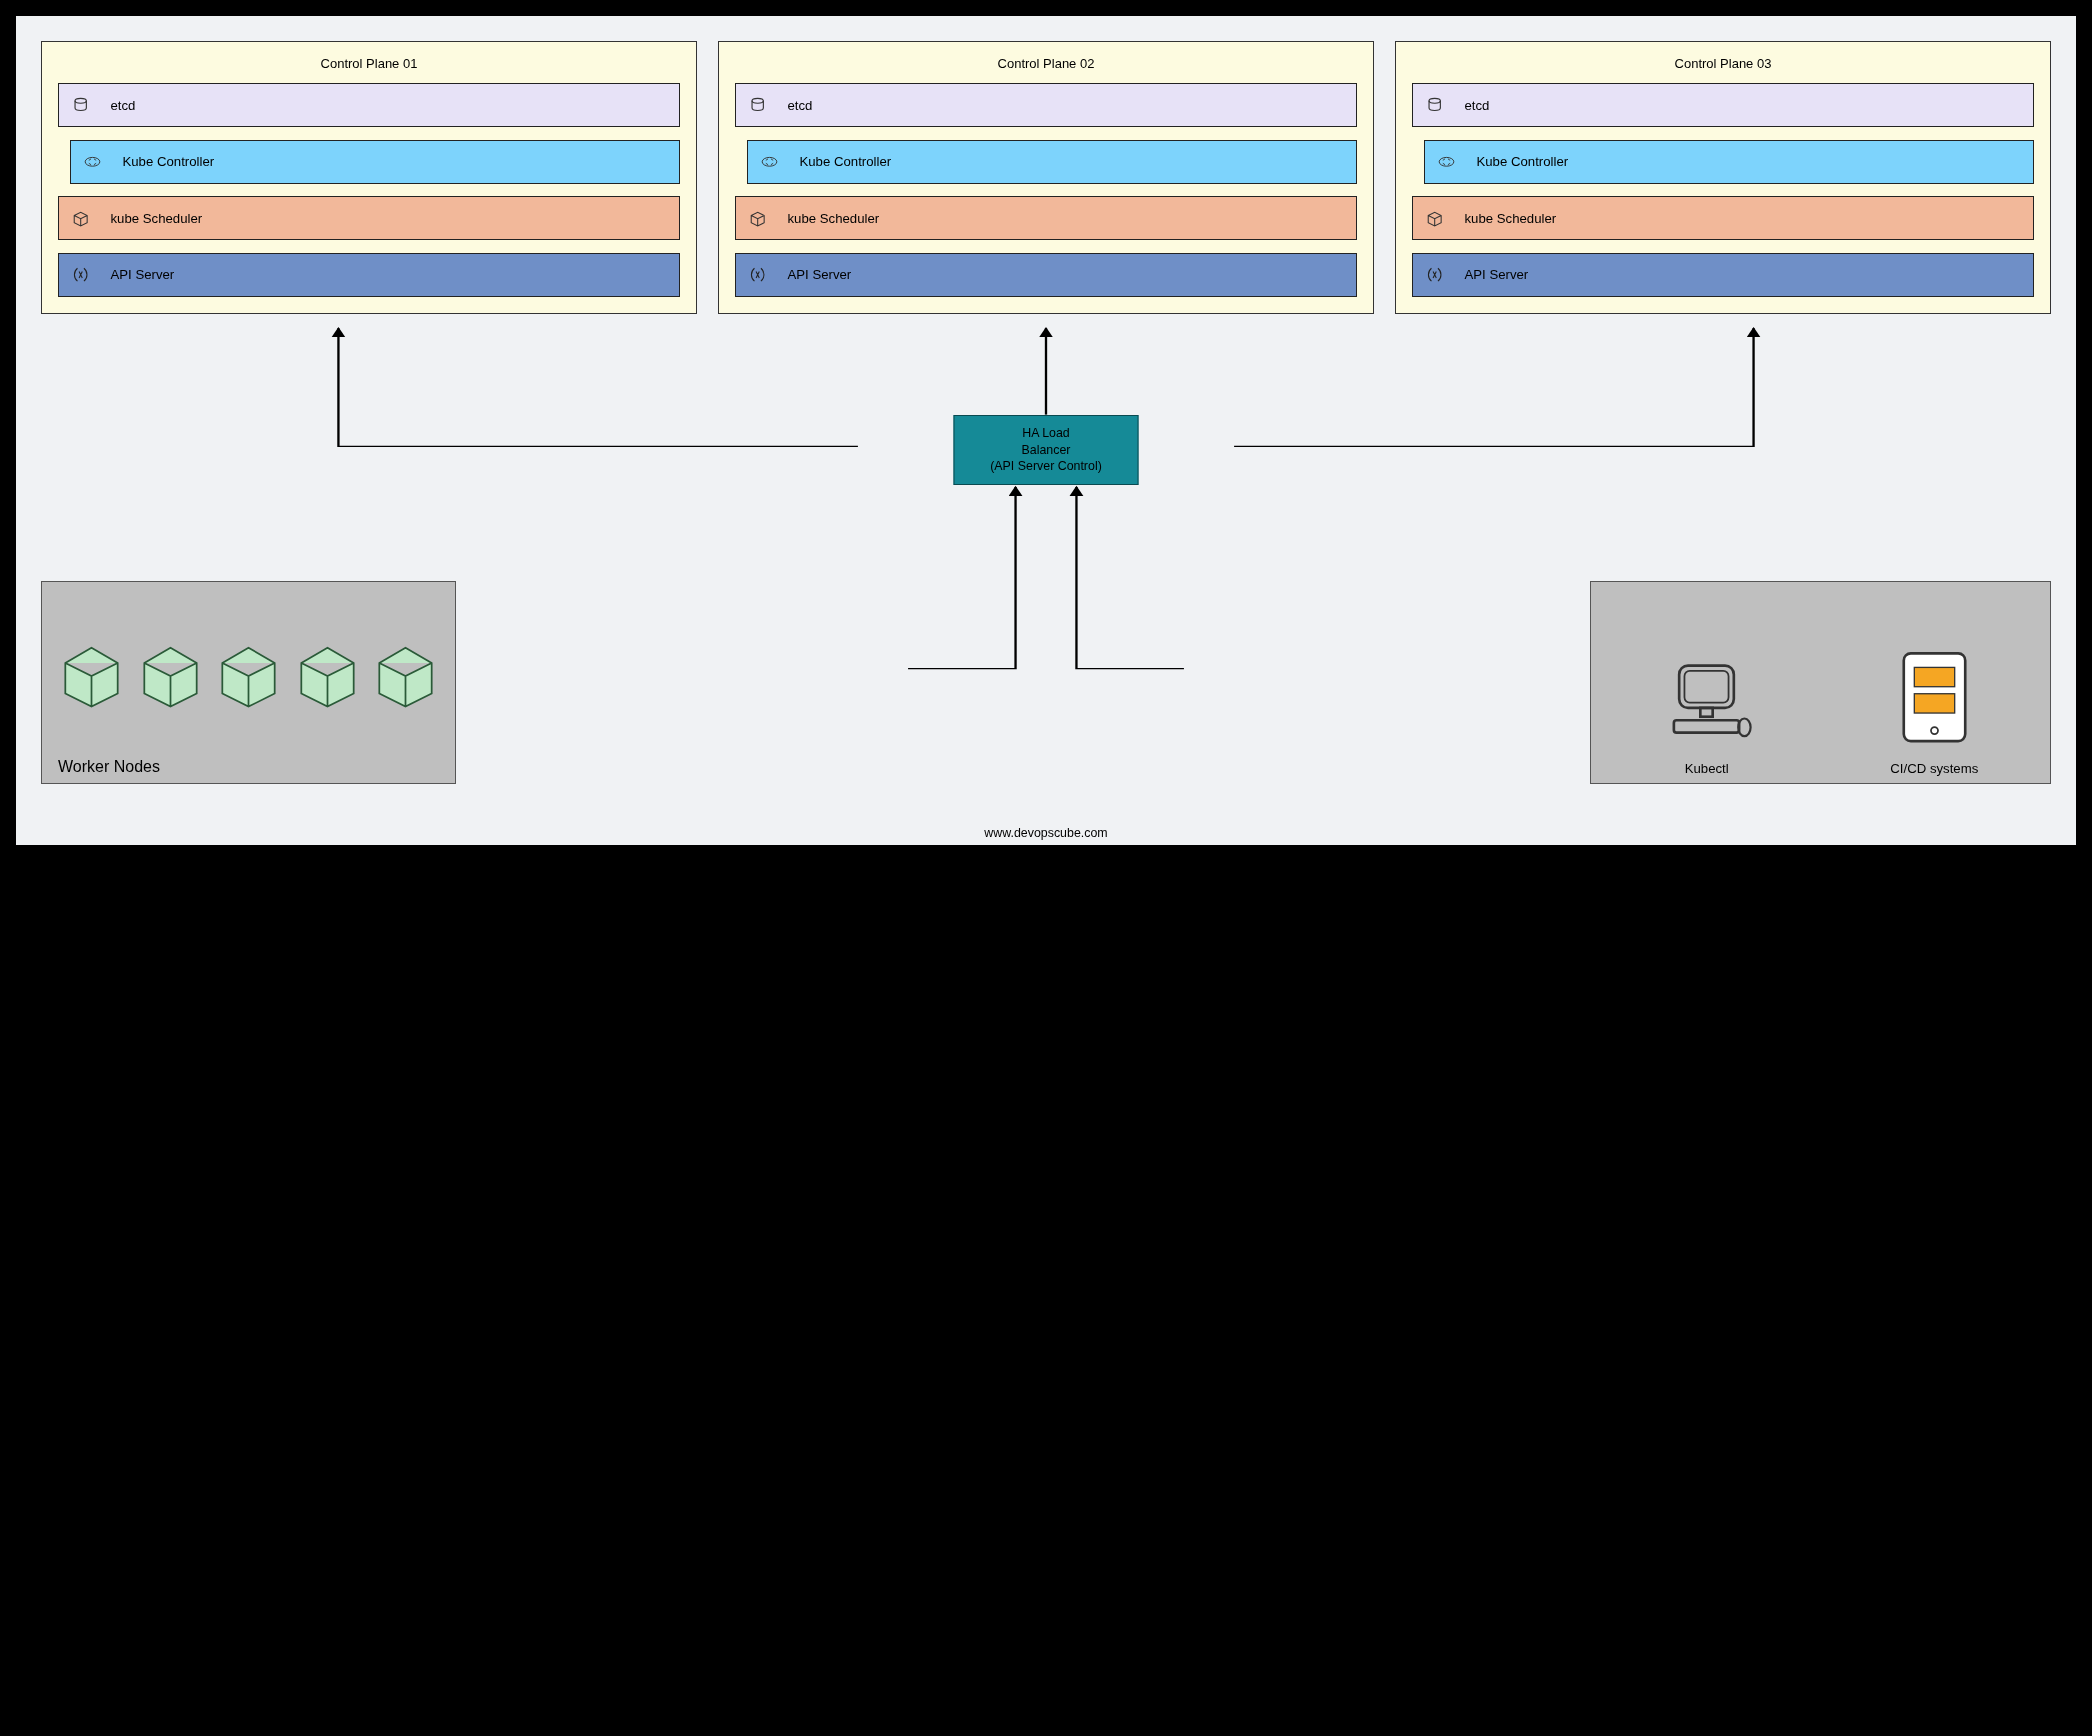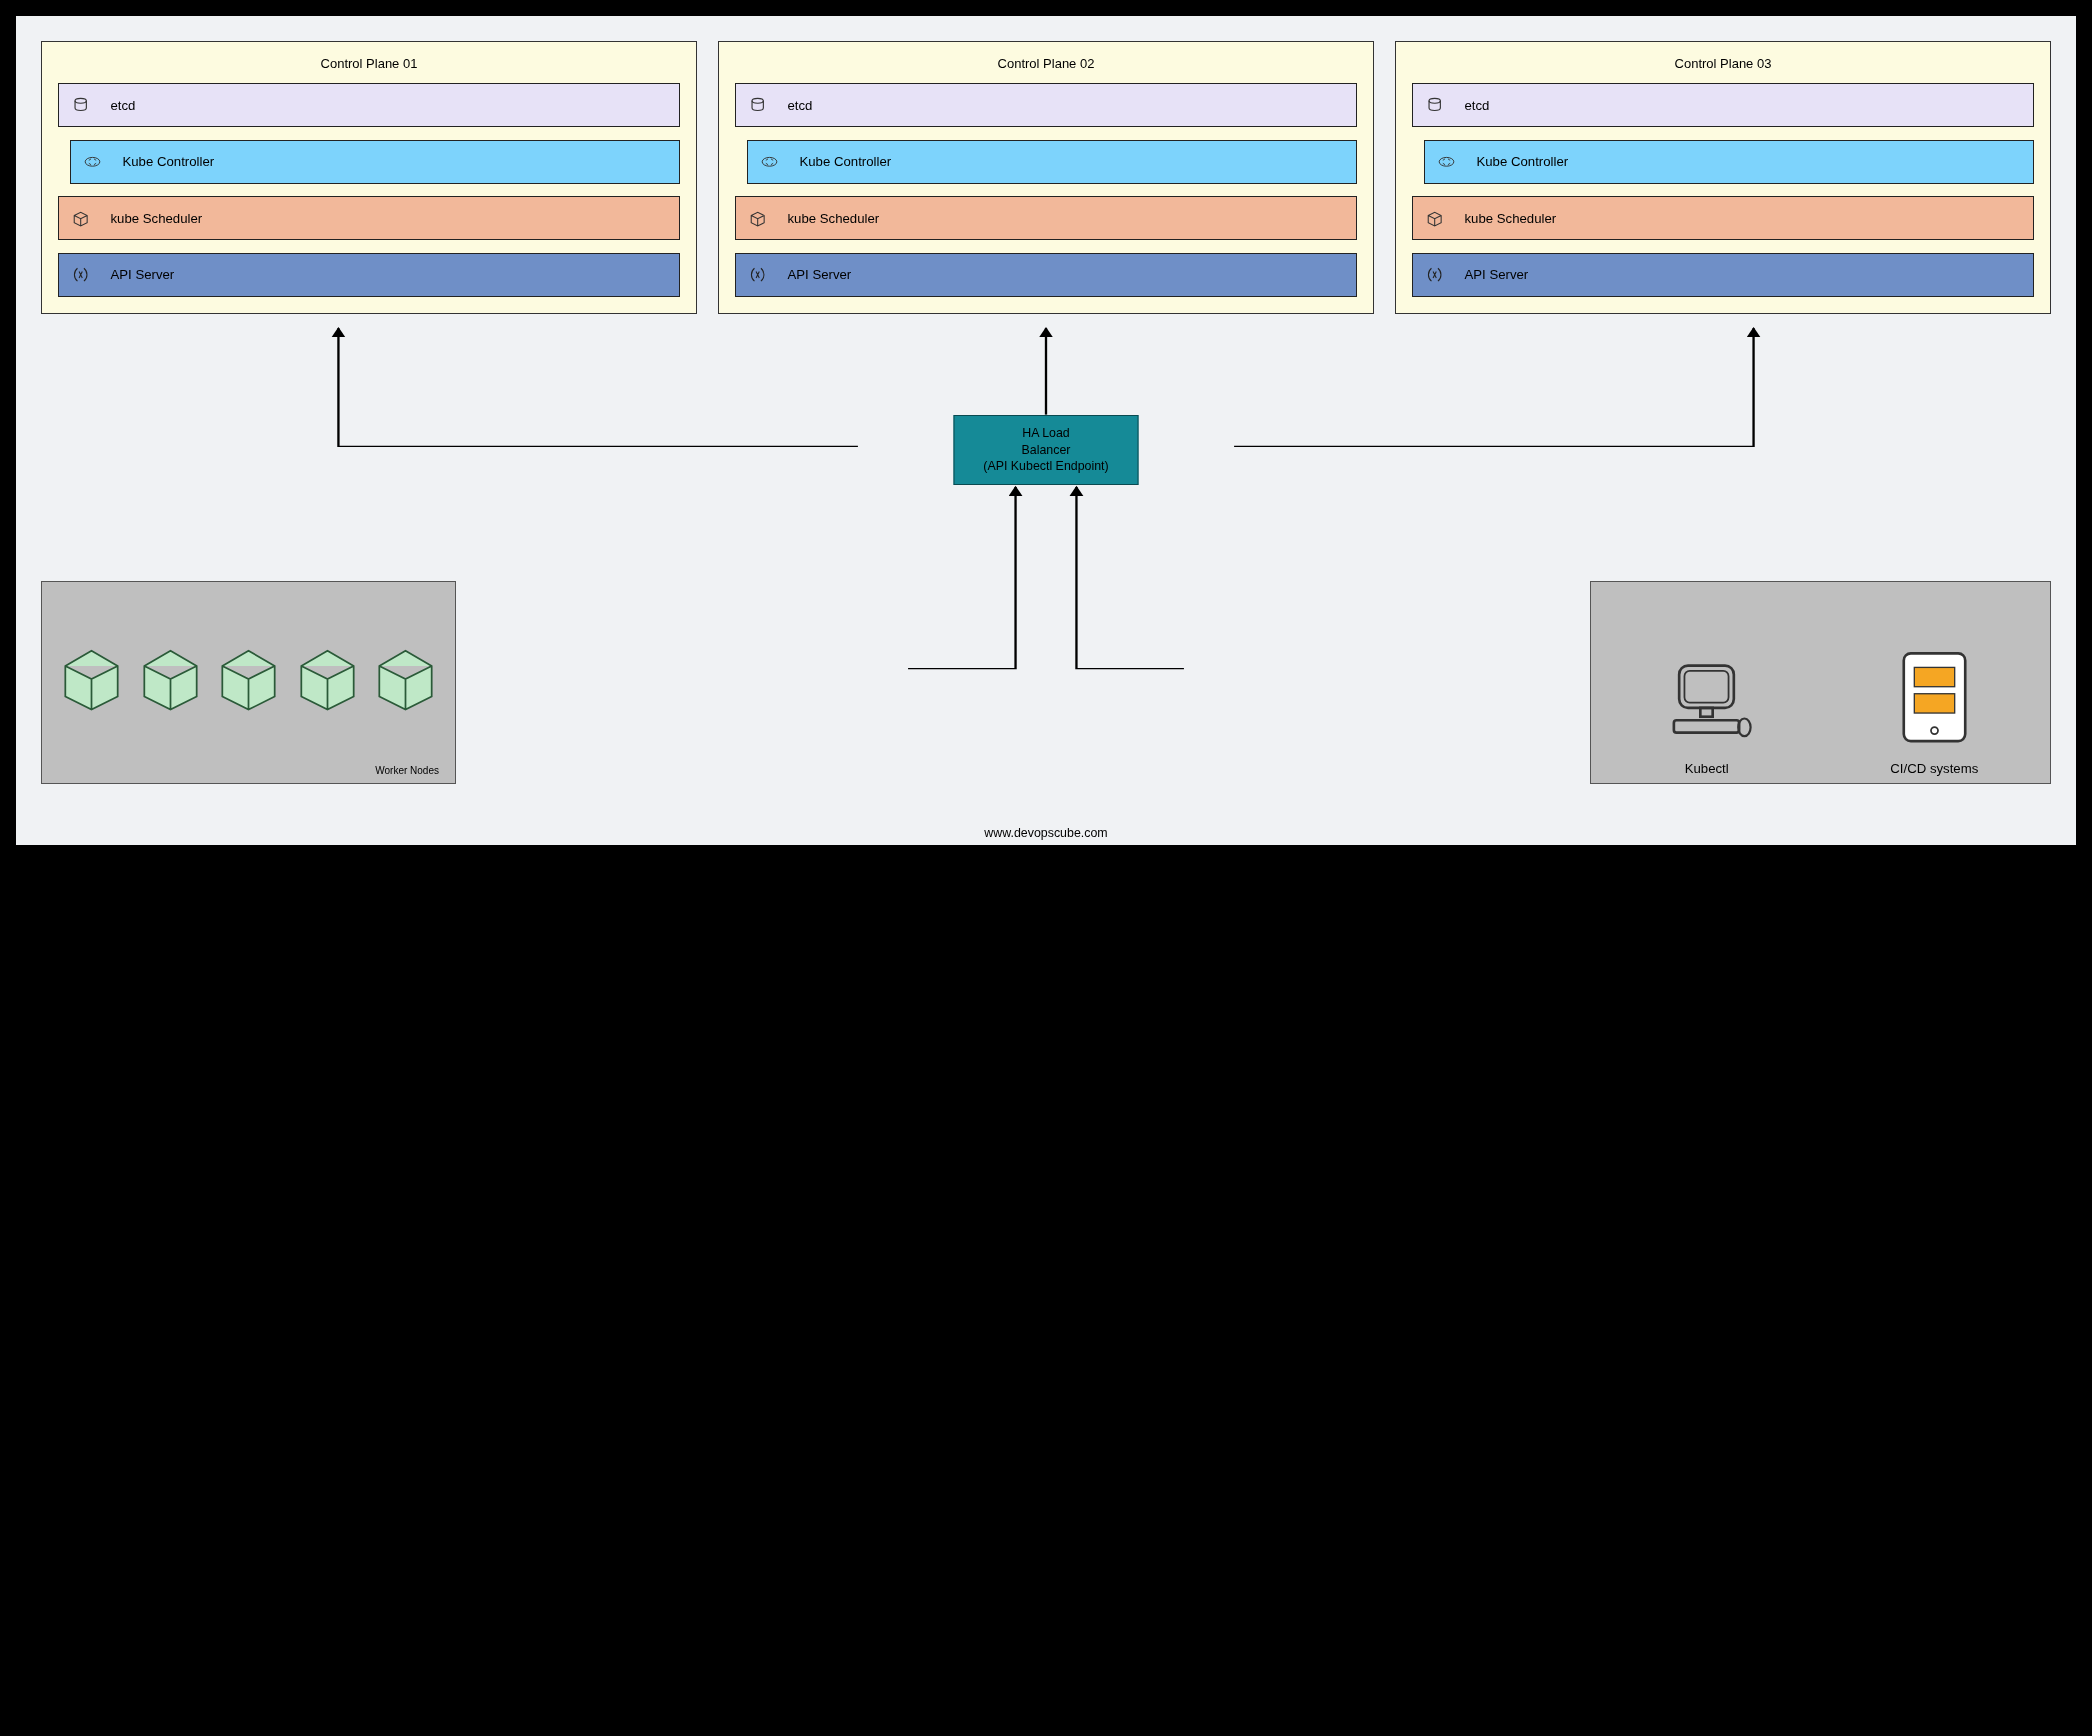--- a/index.html
+++ b/index.html
@@ -81,23 +81,23 @@
     display:flex;
     gap: 8.8px;
     justify-content: space-between;
     flex:1;
     align-items:center;
   }
   .cube {
     width: 67px; height: 72px;
   }
   .bottom-left-label {
-    text-align:right;
+    text-align:left;
     padding-top:7px;
-    font-size:10px;
+    font-size:16px;
   }
 
   .bottom-right {
     position: absolute;
     right: 25px;
     top: 565px;
     width: 461px;
     height: 203px;
     background: #bfbfbf;
     border: 0.9px solid #555;
@@ -268,21 +268,21 @@
         </span>
         <span class="comp-label">API Server</span>
       </div>
     </div>
 
   </div>
 
   <div class="lb-box">
     <div>HA Load</div>
     <div>Balancer</div>
-    <div>(API Kubectl Endpoint)</div>
+    <div>(API Server Control)</div>
   </div>
 
   <div class="bottom-left">
     <div class="cubes-row">
       <svg class="cube" viewBox="0 0 60 66">
           <path d="M6 22 L30 8 L54 22 L54 50 L30 62 L6 50 Z M6 22 L30 34 L54 22 M30 34 L30 62" fill="#bfe8c7" stroke="#2a5a38" stroke-width="1.6"></path>
         </svg>
       <svg class="cube" viewBox="0 0 60 66">
           <path d="M6 22 L30 8 L54 22 L54 50 L30 62 L6 50 Z M6 22 L30 34 L54 22 M30 34 L30 62" fill="#bfe8c7" stroke="#2a5a38" stroke-width="1.6"></path>
         </svg>

